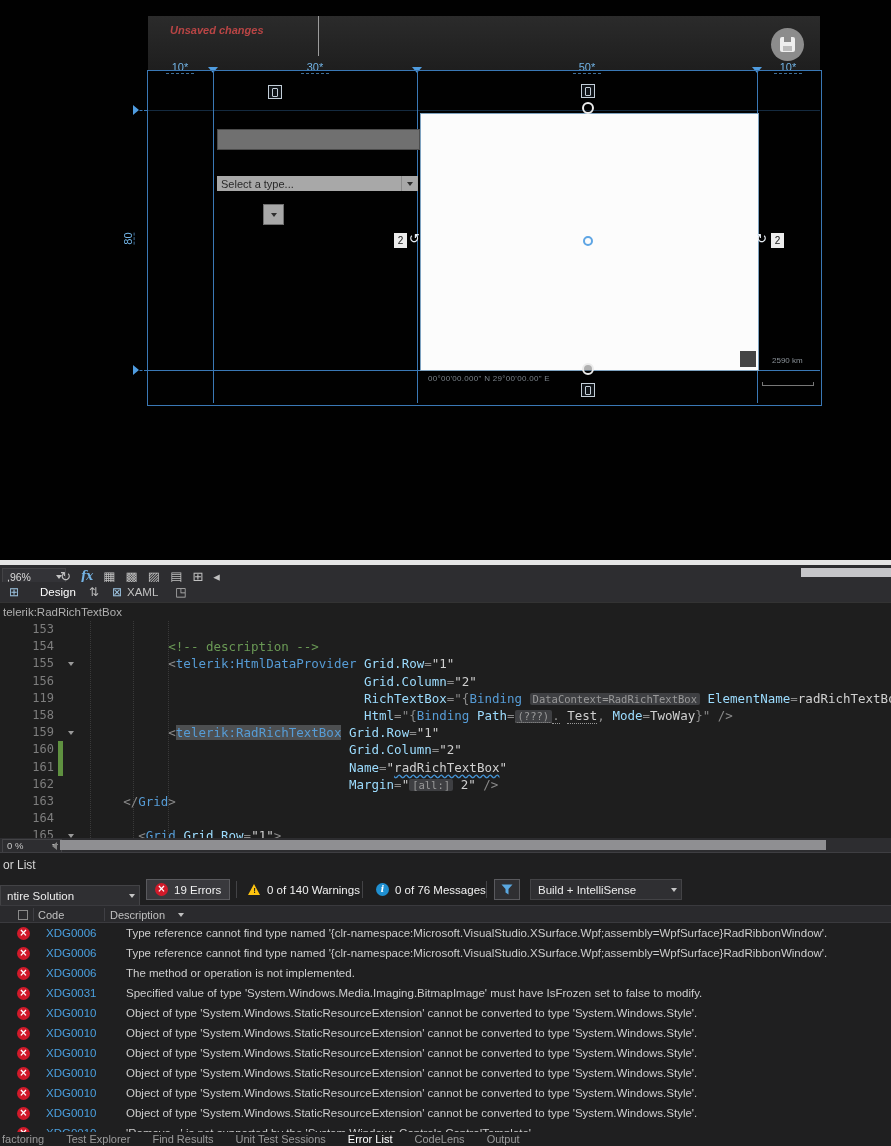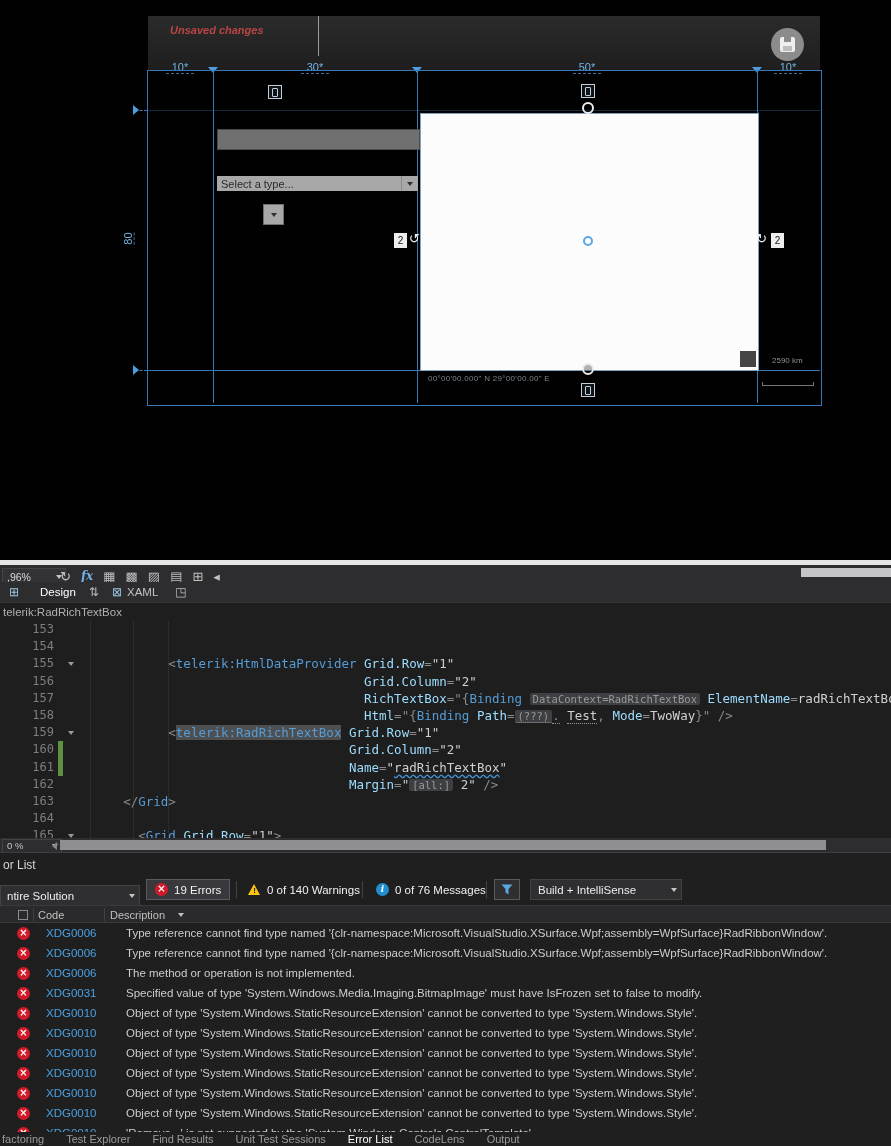--- a/index.html
+++ b/index.html
@@ -245,37 +245,38 @@
         <div class="cl">
           <span class="ln">153</span>
           <span class="chg"></span>
           <span class="fold"></span>
           <span class="codetext"></span>
         </div>
         <div class="cl">
           <span class="ln">154</span>
           <span class="chg"></span>
           <span class="fold"></span>
+          <span class="codetext"><span>            </span><span class="comment">&lt;!-- description --&gt;</span></span>
         </div>
         <div class="cl">
           <span class="ln">155</span>
           <span class="chg"></span>
           <span class="fold">
             <i class="tri-fold"></i>
           </span>
           <span class="codetext"><span>            </span><span class="punct">&lt;</span><span class="tag">telerik:HtmlDataProvider</span><span> </span><span class="attr">Grid.Row</span><span class="punct">=</span><span class="val">"1"</span></span>
         </div>
         <div class="cl">
           <span class="ln">156</span>
           <span class="chg"></span>
           <span class="fold"></span>
           <span class="codetext"><span>                                      </span><span class="attr">Grid.Column</span><span class="punct">=</span><span class="val">"2"</span></span>
         </div>
         <div class="cl">
-          <span class="ln">157</span>
+          <span class="ln">119</span>
           <span class="chg"></span>
           <span class="fold"></span>
           <span class="codetext"><span>                                      </span><span class="attr">RichTextBox</span><span class="punct">=</span><span class="punct">"{</span><span class="kw">Binding</span><span> </span><span class="ghost">DataContext=RadRichTextBox</span><span> </span><span class="attr">ElementName</span><span class="punct">=</span><span class="val">radRichTextBox</span></span>
         </div>
         <div class="cl">
           <span class="ln">158</span>
           <span class="chg"></span>
           <span class="fold"></span>
           <span class="codetext"><span>                                      </span><span class="attr">Html</span><span class="punct">=</span><span class="punct">"{</span><span class="kw">Binding</span><span> </span><span class="attr">Path</span><span class="punct">=</span><span class="ghost dot">(???)</span><span class="punct dot">.</span><span> </span><span class="val dot">Test</span><span class="punct">,</span><span> </span><span class="attr">Mode</span><span class="punct">=</span><span class="val">TwoWay</span><span class="punct">}" /&gt;</span></span>
         </div>

